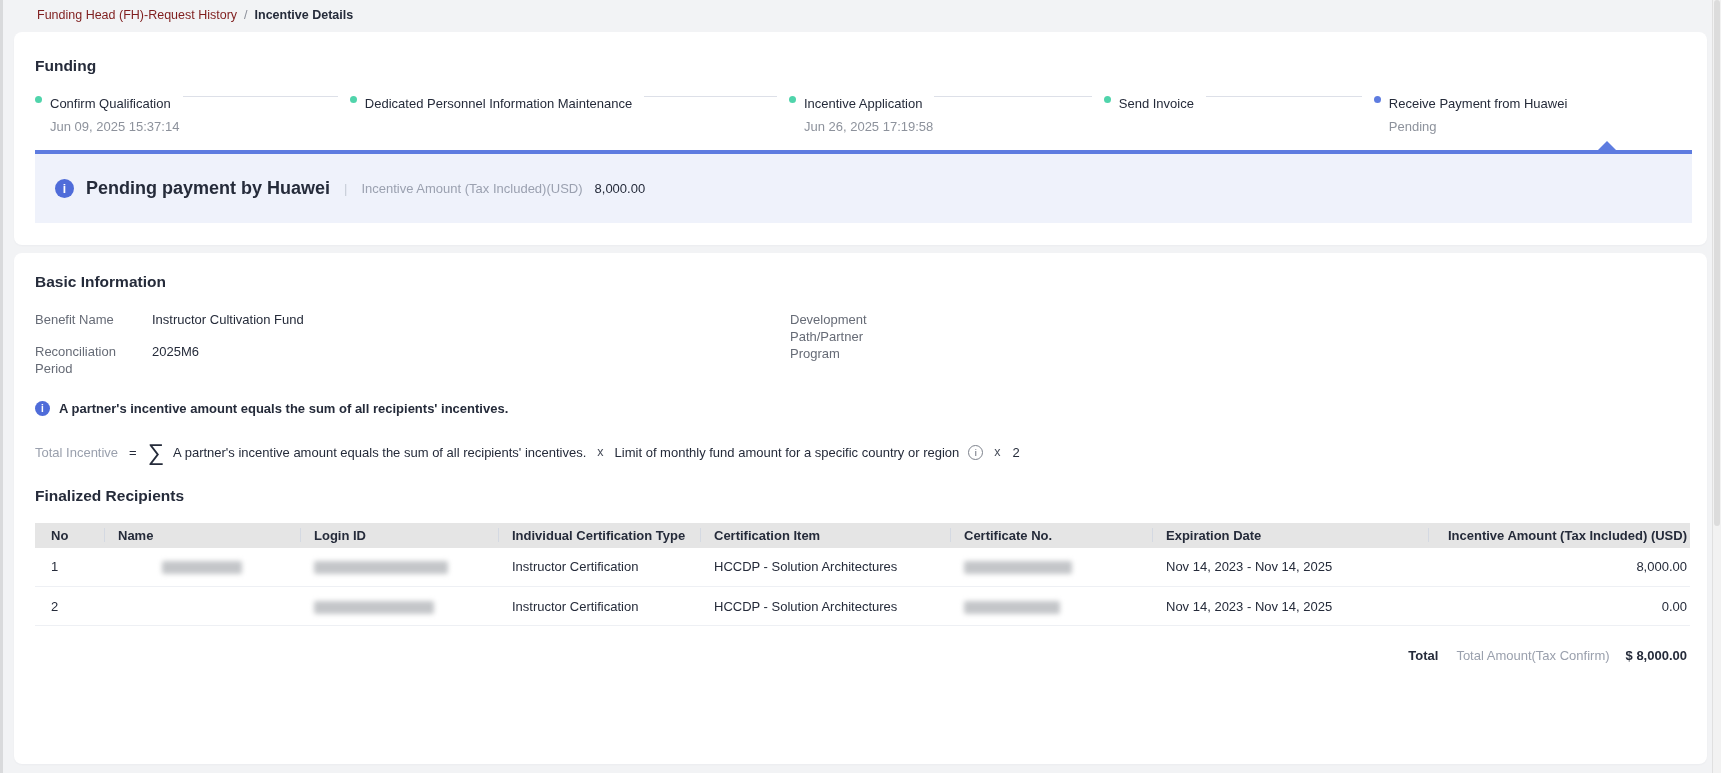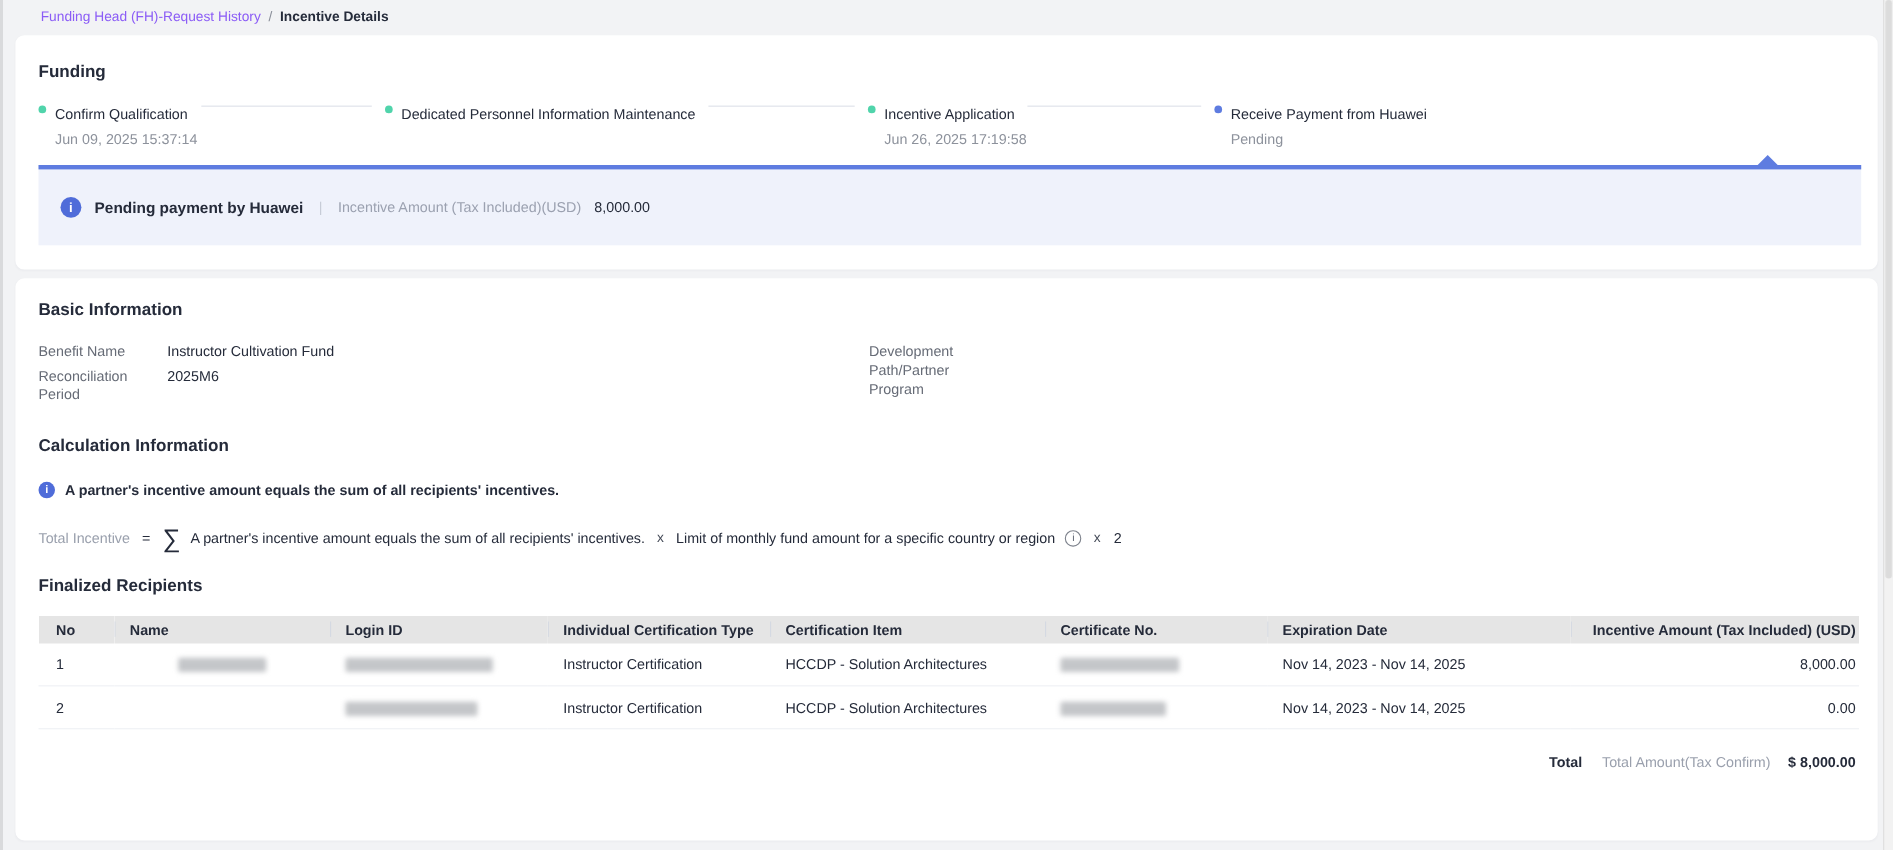--- a/index.html
+++ b/index.html
@@ -11,21 +11,21 @@
     font-family: "Liberation Sans", sans-serif;
     color: #252b3a;
     font-size: 13px;
   }
   .left-edge { position: fixed; left: 0; top: 0; bottom: 0; width: 3px; background: #d9dadc; }
   .scrollbar { position: fixed; right: 0; top: 0; bottom: 0; width: 9px; background: #f2f2f2; border-left: 1px solid #e0e0e0; }
   .scrollbar .thumb { position: absolute; top: 0; left: 1px; right: 1px; height: 68%; background: #dcdcdc; border-radius: 4px; }
 
   
   .breadcrumb { height: 30px; display: flex; align-items: center; padding-left: 37px; gap: 7px; font-size: 12.5px; }
-  .breadcrumb a { color: #8b5cf6; text-decoration: none; cursor: pointer; }
+  .breadcrumb a { color: #7f1d1d; text-decoration: none; cursor: pointer; }
   .breadcrumb .sep { color: #8a8e99; }
   .breadcrumb .current { color: #252b3a; font-weight: bold; }
 
   .card { background: #fff; border-radius: 8px; margin: 0 14px; box-shadow: 0 1px 2px rgba(25,25,50,0.03); }
   .card h2 { margin: 0; font-size: 15.5px; font-weight: bold; color: #252b3a; }
 
   
   .card-progress { margin-top: 2px; height: 213px; padding: 25px 15px 0 21px; }
   .steps { display: flex; margin-top: 21px; }
   .step { min-width: 0; }
@@ -42,35 +42,35 @@
   .connector { flex: 1 1 auto; height: 1px; background: #dde0e8; margin: 0 12px 0 12px; min-width: 12px; }
   .step-sub { margin: 8px 0 0 15px; color: #8d929c; min-height: 15px; white-space: nowrap; }
 
   .banner { position: relative; margin-top: 16px; height: 73px; background: #eff2fb; border-top: 4px solid #5e7ce0; display: flex; align-items: center; padding-left: 20px; }
   .banner .triangle { position: absolute; top: -13px; right: 75px; width: 0; height: 0; border-left: 10px solid transparent; border-right: 10px solid transparent; border-bottom: 10px solid #5e7ce0; }
   .info-icon { display: inline-flex; align-items: center; justify-content: center; border-radius: 50%; flex: 0 0 auto; }
   .info-icon.filled { background: #4f6cd9; color: #fff; font-weight: bold; font-style: normal; }
   .info-icon.big { width: 19px; height: 19px; font-size: 12px; }
   .info-icon.small { width: 15px; height: 15px; font-size: 10px; }
   .info-icon.outline { width: 15px; height: 15px; font-size: 9.5px; background: transparent; border: 1px solid #7d828c; color: #575d6c; }
-  .banner-status { margin-left: 12px; font-weight: bold; font-size: 14px; color: #252b3a; }
+  .banner-status { margin-left: 12px; font-weight: bold; font-size: 18px; color: #252b3a; }
   .banner-divider { margin: 0 14px; color: #c6cbd6; }
   .banner-amount-label { color: #9ba1b0; }
   .banner-amount-value { margin-left: 12px; color: #252b3a; }
 
   
   .card-details { margin-top: 8px; height: 511px; padding: 20px 17px 0 21px; }
   .info-grid { position: relative; margin-top: 21px; }
   .field { display: flex; align-items: flex-start; }
   .f-label { width: 117px; flex: 0 0 auto; color: #666b76; line-height: 1.3; }
   .f-label-inner { display: inline-block; max-width: 100px; }
   .f-value { color: #252b3a; line-height: 1.3; }
   .right-col { position: absolute; left: 755px; top: 0; }
   .right-col .f-label { width: 115px; }
-  .info-row-2 { margin-top: 5px; }
+  .info-row-2 { margin-top: 15px; }
   .h-calc { margin-top: 29px !important; }
   .calc-note { display: flex; align-items: center; gap: 9px; margin-top: 23px; font-weight: bold; color: #252b3a; }
   .formula { display: flex; align-items: center; margin-top: 25px; color: #252b3a; }
   .formula .lhs { color: #9aa0ad; }
   .formula .eq { margin: 0 11px; color: #252b3a; }
   .formula .sigma { font-size: 23px; font-weight: 500; margin-right: 9px; line-height: 1; }
   .formula .times { margin: 0 11px; color: #464c59; font-size: 12.5px; }
   .formula .info-icon { margin-left: 9px; cursor: pointer; }
   .formula .multiplier { margin-left: 1px; }
   .h-final { margin-top: 23px !important; }
@@ -124,20 +124,28 @@
       <div class="step-sub"></div>
     </div>
     <div class="step step-3">
       <div class="step-main">
         <span class="dot done"></span>
         <span class="step-label">Incentive Application</span>
         <span class="connector"></span>
       </div>
       <div class="step-sub">Jun 26, 2025 17:19:58</div>
     </div>
+    <div class="step step-4">
+      <div class="step-main">
+        <span class="dot done"></span>
+        <span class="step-label">Send Invoice</span>
+        <span class="connector"></span>
+      </div>
+      <div class="step-sub"></div>
+    </div>
     <div class="step step-5">
       <div class="step-main">
         <span class="dot pending"></span>
         <span class="step-label">Receive Payment from Huawei</span>
       </div>
       <div class="step-sub">Pending</div>
     </div>
   </div>
 
   <div class="banner">
@@ -162,21 +170,20 @@
       <div class="field">
         <div class="f-label"><span class="f-label-inner">Development Path/Partner Program</span></div>
       </div>
     </div>
     <div class="field info-row-2">
       <div class="f-label"><span class="f-label-inner">Reconciliation Period</span></div>
       <div class="f-value">2025M6</div>
     </div>
   </div>
 
-  <h2 class="h-calc">Calculation Information</h2>
 
   <div class="calc-note">
     <span class="info-icon filled small">i</span>
     <span>A partner's incentive amount equals the sum of all recipients' incentives.</span>
   </div>
 
   <div class="formula">
     <span class="lhs">Total Incentive</span>
     <span class="eq">=</span>
     <span class="sigma">∑</span>

